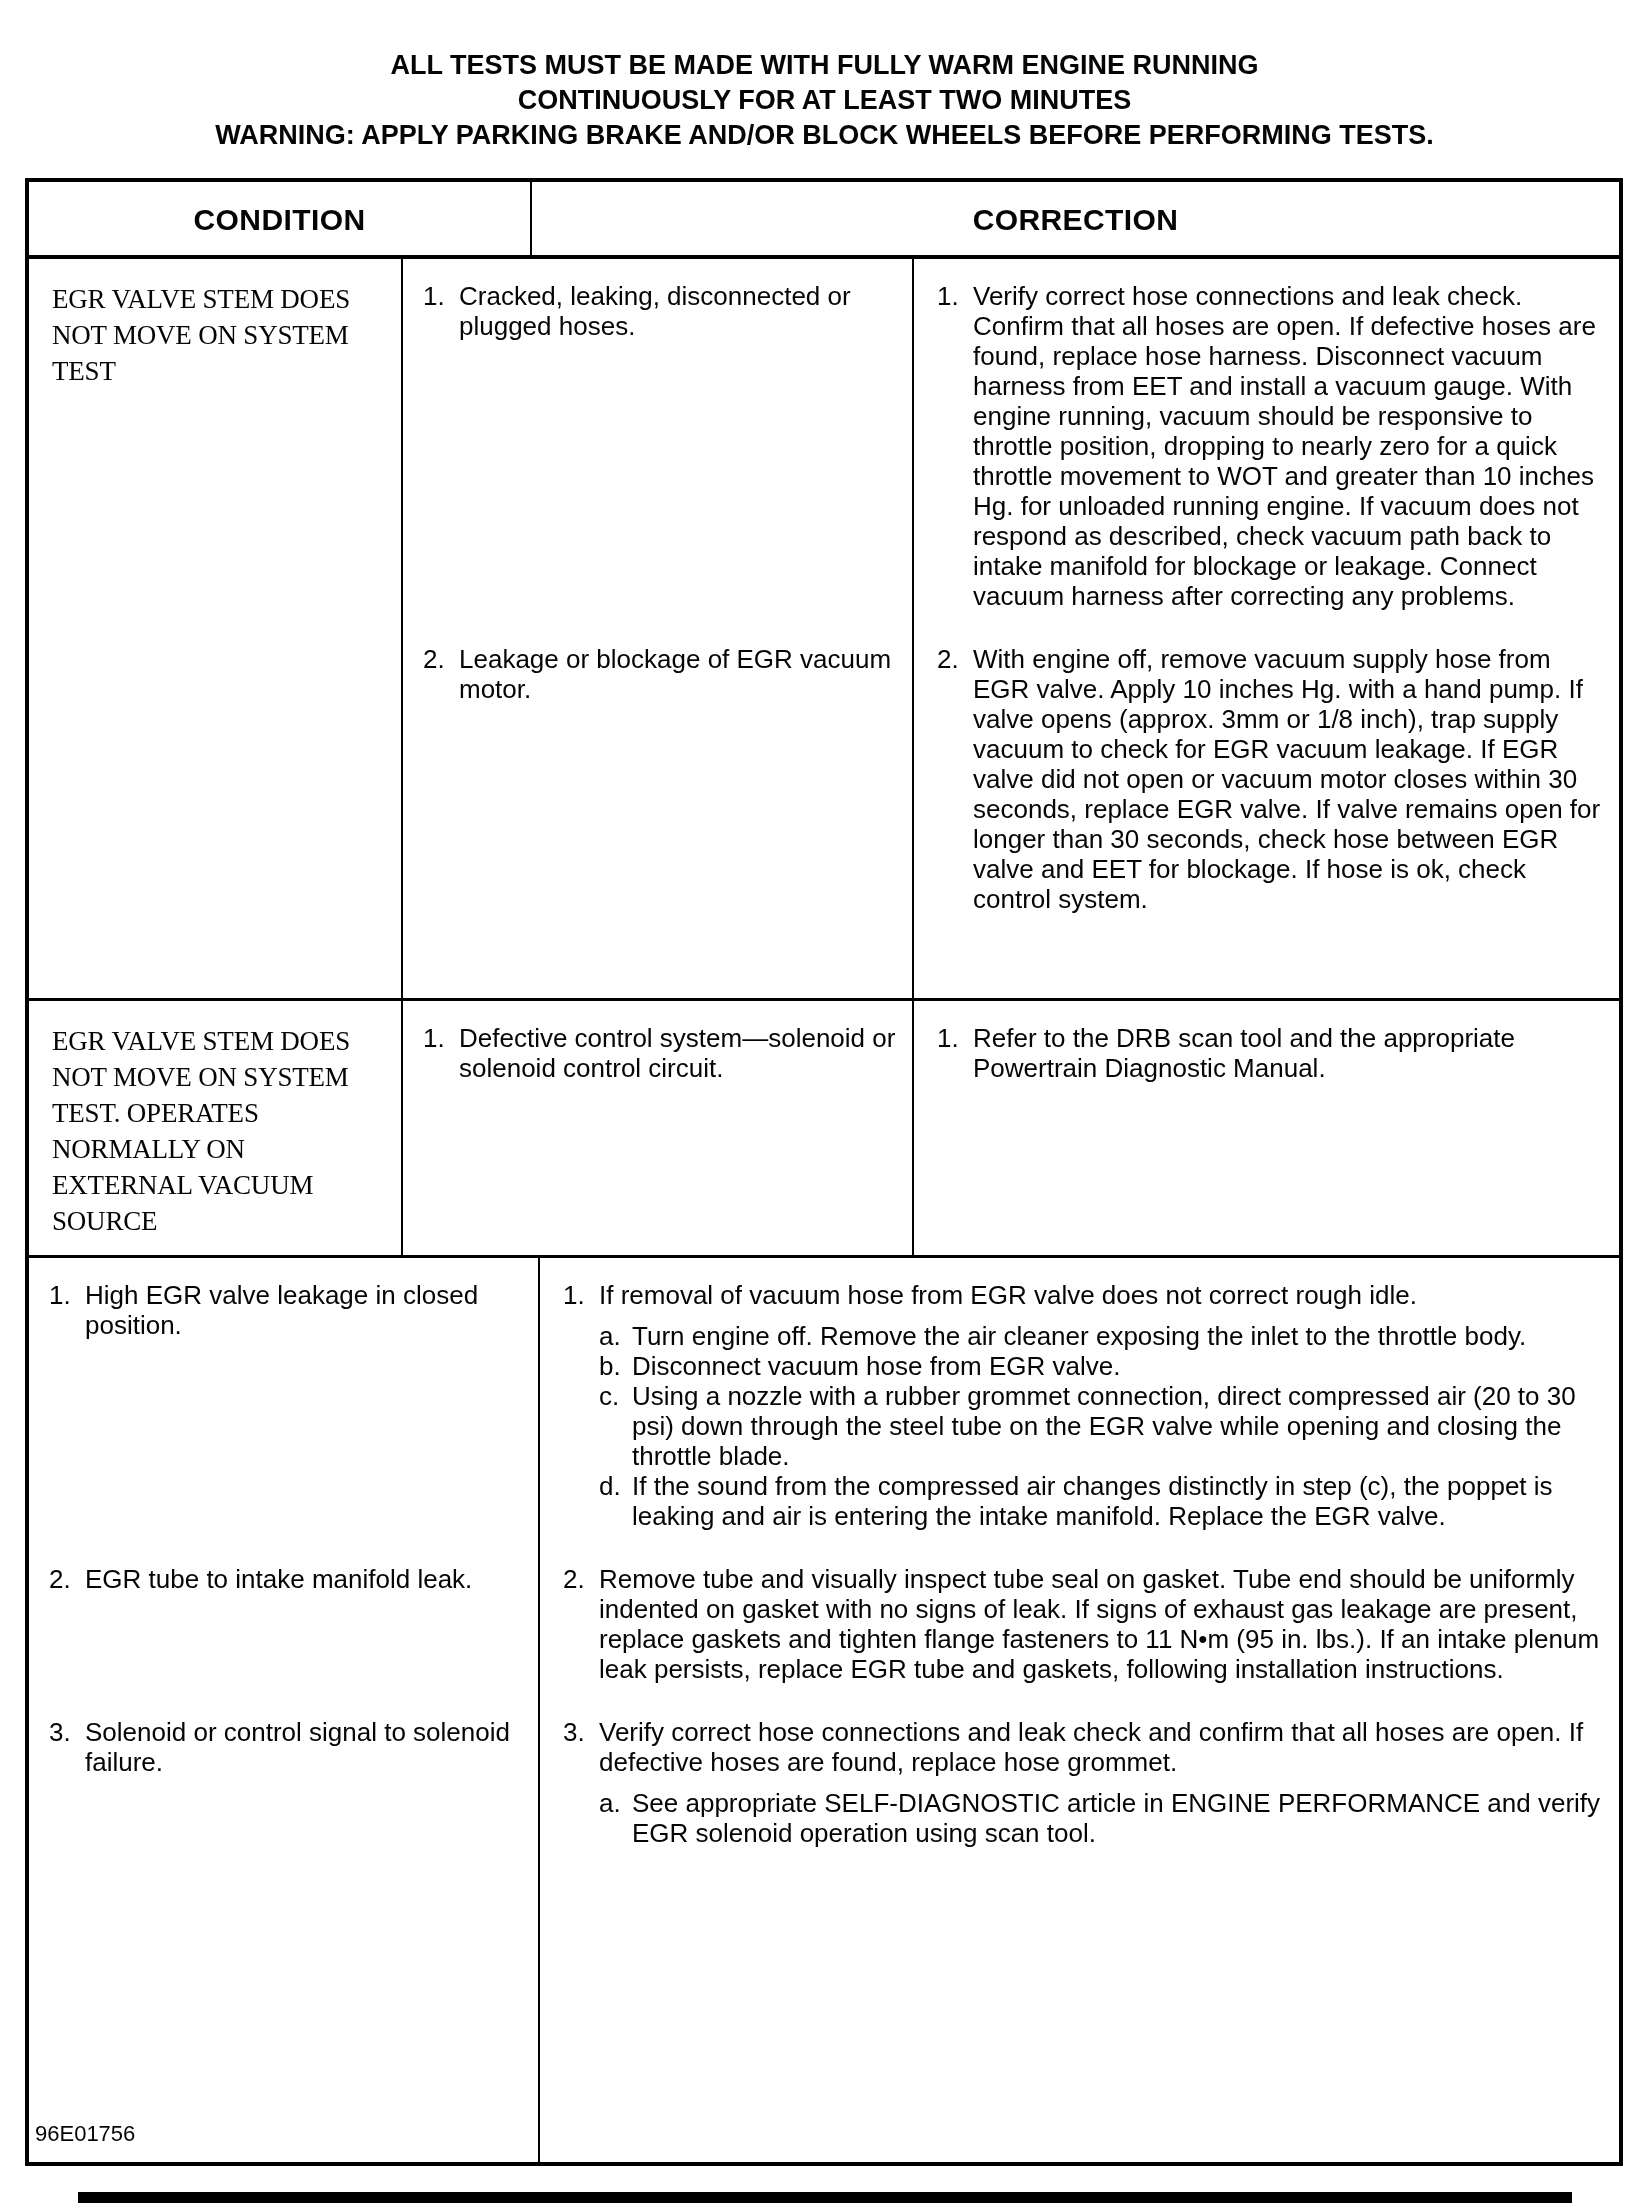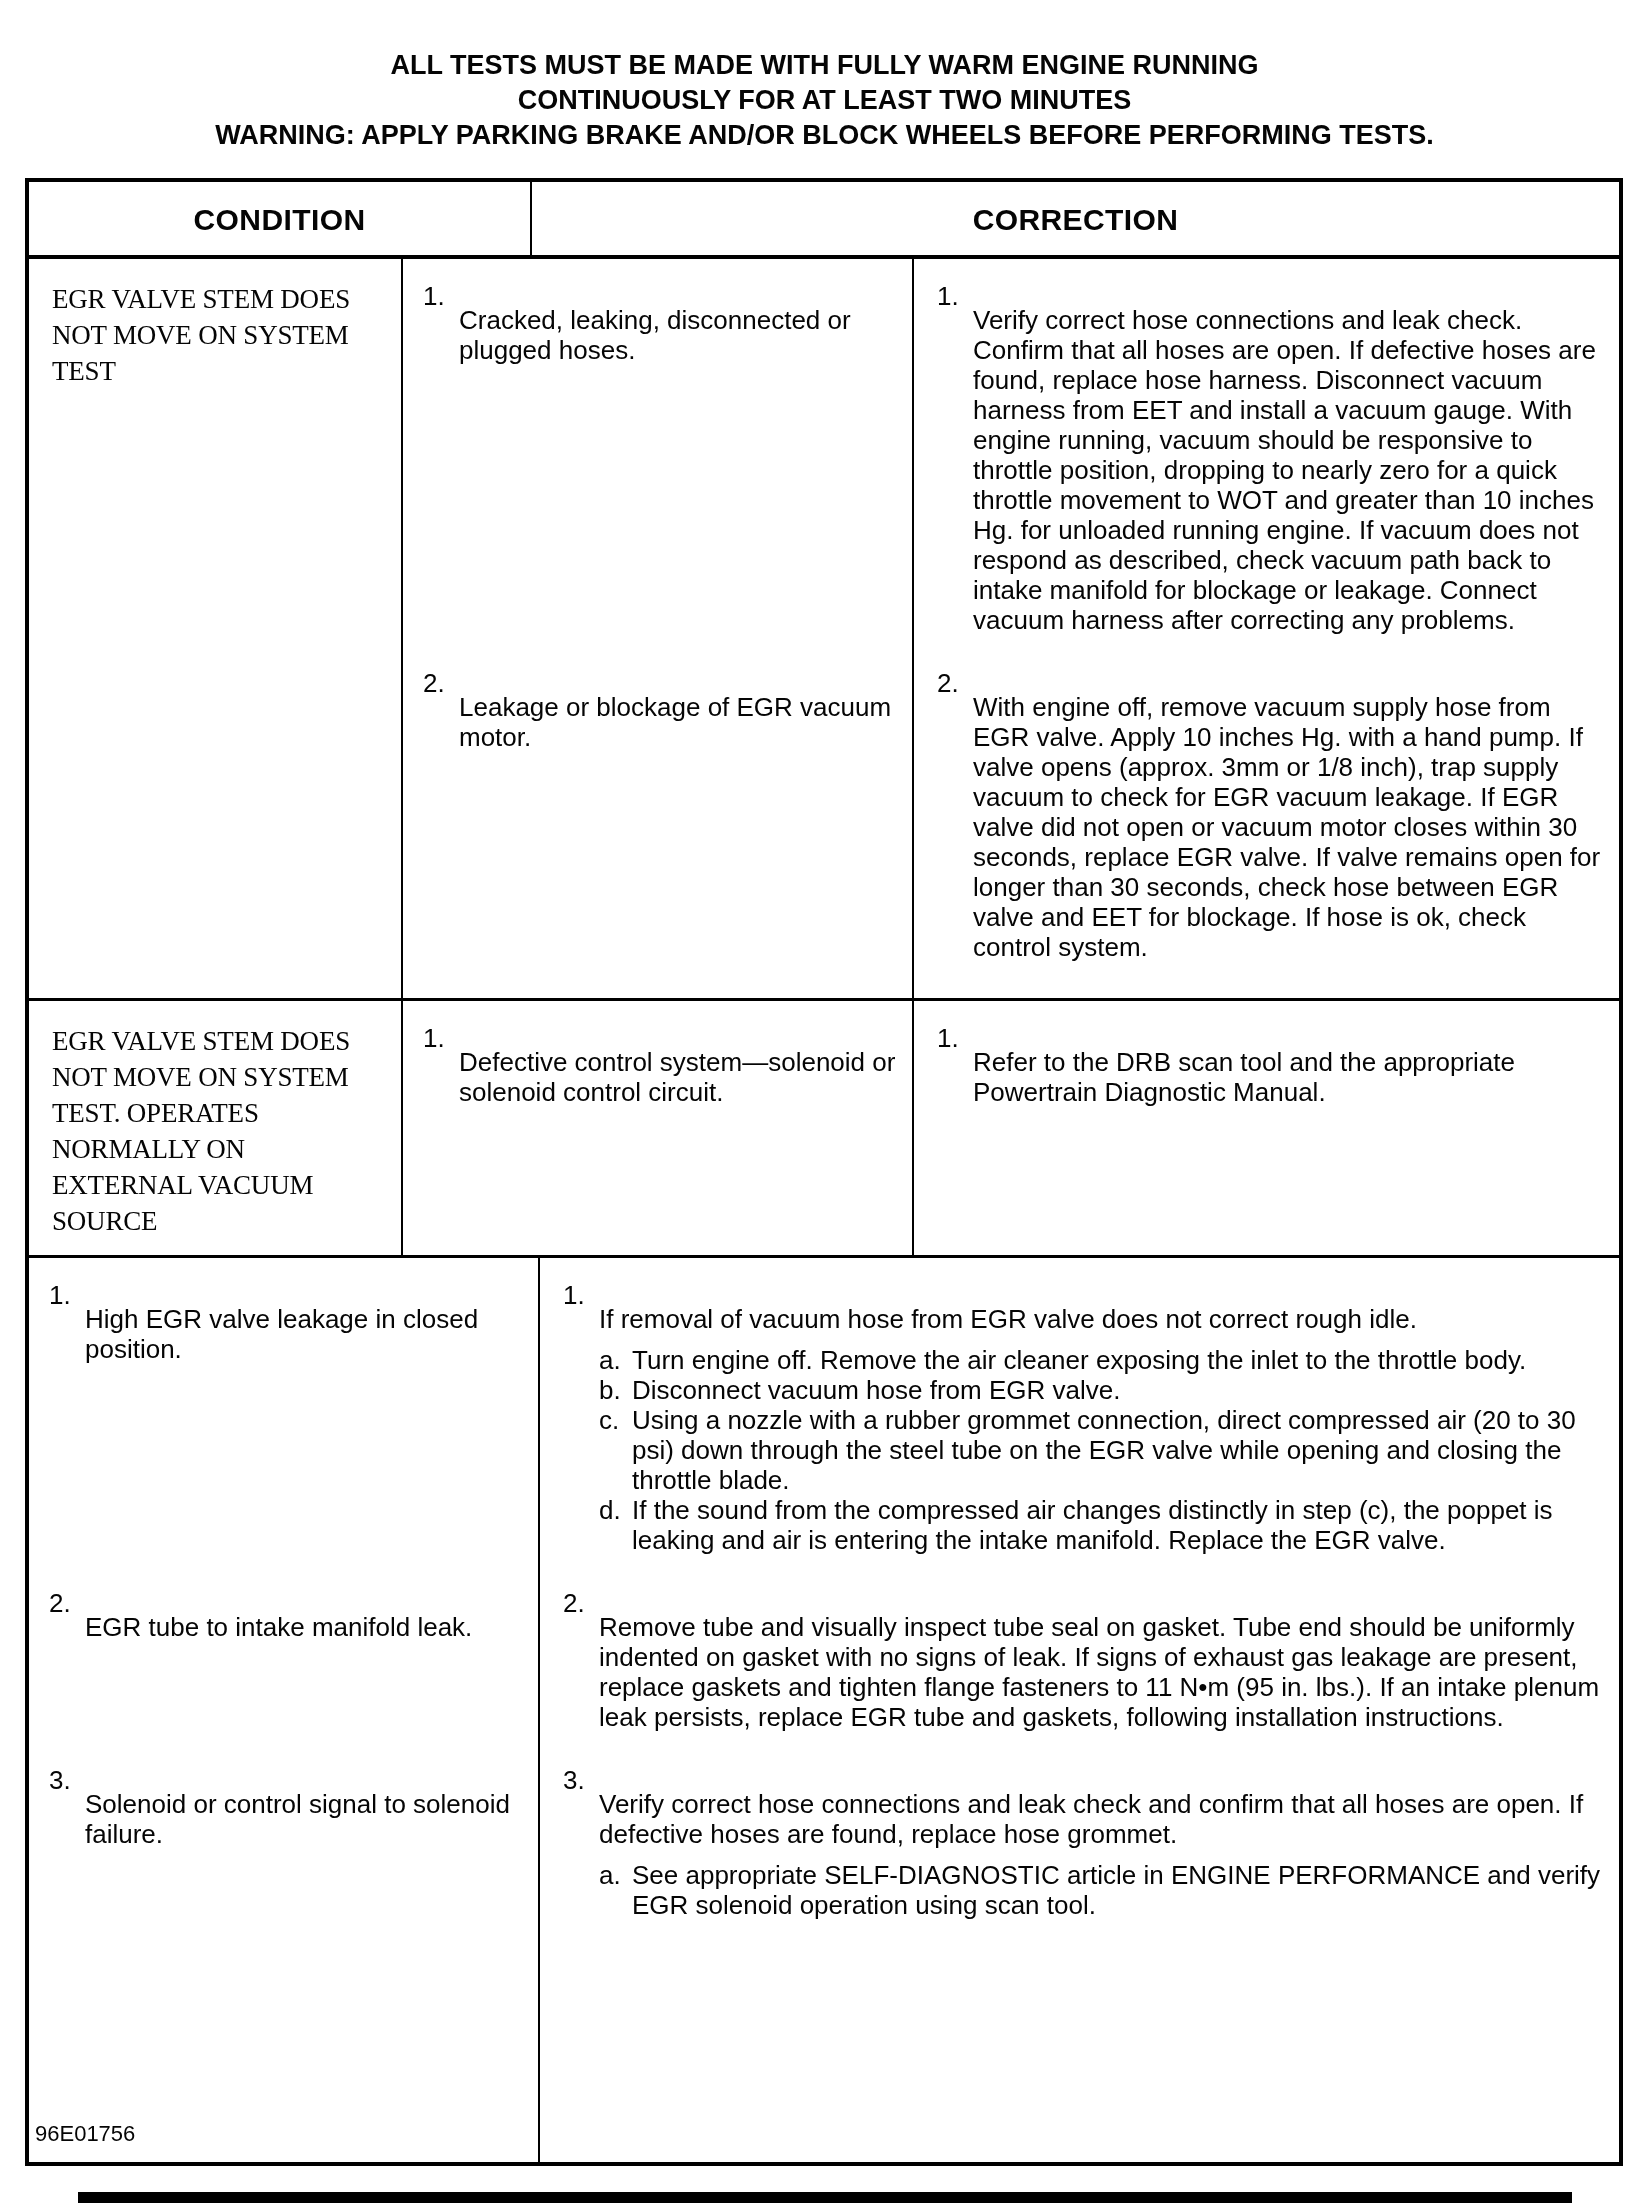--- a/index.html
+++ b/index.html
@@ -41,21 +41,21 @@
   .pairs{flex:1;display:flex;flex-direction:column;}
   .pair{display:flex;}
   .pair:last-child{flex:1;}
   .causes{
     width:511px;border-right:2.5px solid #000;
     padding:21.4px 15px 11.5px 20px;
   }
   .corr{flex:1;padding:21.4px 15px 11.5px 23px;}
   .item{display:flex;}
   .num{flex:none;width:36px;}
-  .txt{flex:1;margin-top:24px;}
+  .txt{flex:1;}
   .steps{margin-top:11.5px;}
   .step{display:flex;}
   .step-label{flex:none;width:33px;}
   .step-text{flex:1;}
   .doc-code{
     position:absolute;left:35px;top:2121px;
     font-size:22px;font-weight:normal;
   }
   .scan-bar{
     position:absolute;left:78px;bottom:2.5px;width:1494px;height:10.7px;

